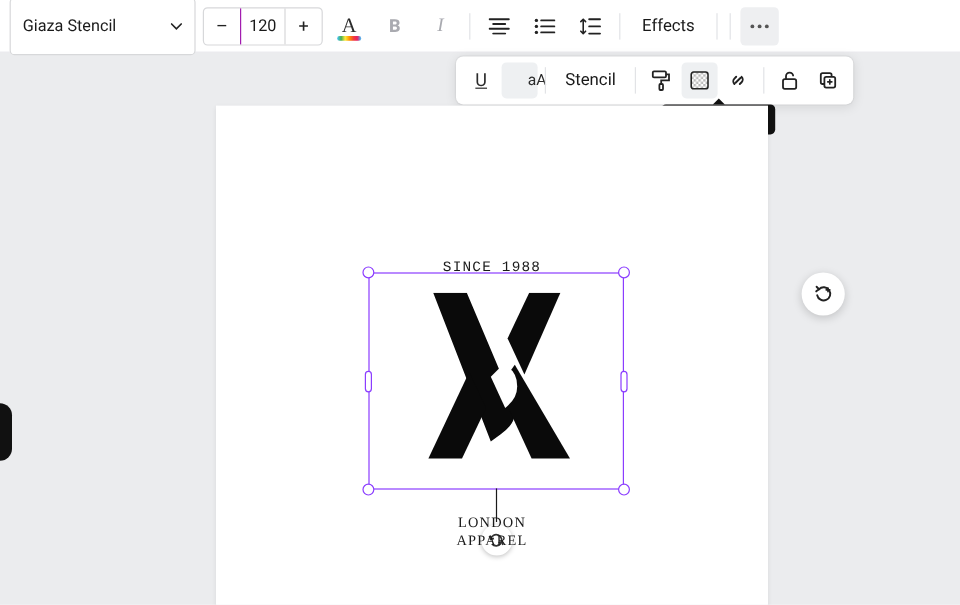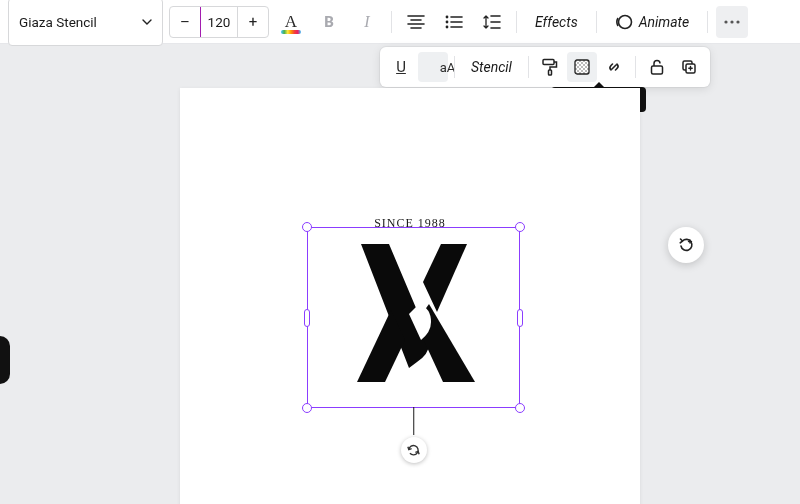--- a/index.html
+++ b/index.html
@@ -106,21 +106,20 @@
   .toolbar-label-btn {
     height: 32px;
     padding: 0 10px;
     display: flex;
     align-items: center;
     font-size: 14px;
     color: #1a1a1a;
     border-radius: 4px;
     cursor: pointer;
     gap: 6px;
-    font-style: italic;
   }
 
   .more-btn {
     background: #eeeff1;
   }
 
   
   .float-toolbar {
     position: absolute;
     top: 47px;
@@ -233,21 +232,21 @@
   }
 
   .text-above {
     position: absolute;
     left: 50%;
     top: 128px;
     transform: translateX(-50%);
     font-size: 12px;
     letter-spacing: 1px;
     color: #1a1a1a;
-    font-family: Liberation Serif, serif;
+    font-family: Liberation Mono, monospace;
   }
   .text-below {
     position: absolute;
     left: 50%;
     top: 340px;
     transform: translateX(-50%);
     font-size: 12px;
     letter-spacing: 1px;
     color: #1a1a1a;
     font-family: "Times New Roman", serif;
@@ -339,27 +338,20 @@
   </div>
 
   <div class="divider"></div>
 
   <div class="toolbar-label-btn">
     <span>Effects</span>
   </div>
 
   <div class="divider"></div>
 
-  <div class="toolbar-label-btn">
-    <svg width="18" height="18" viewBox="0 0 18 18">
-        <circle cx="10" cy="9" r="6.5" stroke="#222" stroke-width="1.6" fill="none"></circle>
-        <path d="M3 5 A8 8 0 0 0 3 13" stroke="#222" stroke-width="1.6" fill="none"></path>
-      </svg>
-    <span>Animate</span>
-  </div>
 
   <div class="divider"></div>
 
   <div class="icon-btn more-btn">
     <svg width="18" height="4" viewBox="0 0 18 4">
         <circle cx="3" cy="2" r="1.6" fill="#555"></circle>
         <circle cx="9" cy="2" r="1.6" fill="#555"></circle>
         <circle cx="15" cy="2" r="1.6" fill="#555"></circle>
       </svg>
   </div>
@@ -445,20 +437,22 @@
     <div class="rotate-handle">
       <svg width="15" height="15" viewBox="0 0 16 16">
           <path d="M3 7 A5 5 0 1 1 4.2 11" stroke="#333" stroke-width="1.5" fill="none"></path>
           <path d="M2 4 L3 7 L6 6" stroke="#333" stroke-width="1.5" fill="none"></path>
           <path d="M13 9 A5 5 0 1 1 11.8 5" stroke="#333" stroke-width="1.5" fill="none" opacity="0"></path>
           <path d="M14 12 L13 9 L10 10" stroke="#333" stroke-width="1.5" fill="none"></path>
         </svg>
     </div>
   </div>
 
+  <div class="text-below">LONDON
+APPAREL</div>
 </div>
 
 <div class="float-round">
   <svg width="18" height="18" viewBox="0 0 18 18">
       <path d="M4 10 A5.5 5.5 0 1 0 5.5 5" stroke="#222" stroke-width="1.6" fill="none" stroke-linecap="round"></path>
       <path d="M3.5 3 L5.5 5 L3.2 6.8" stroke="#222" stroke-width="1.6" fill="none" stroke-linecap="round" stroke-linejoin="round"></path>
       <path d="M13 4 V7 M11.5 5.5 H14.5" stroke="#222" stroke-width="1.4" stroke-linecap="round"></path>
     </svg>
 </div>
 

